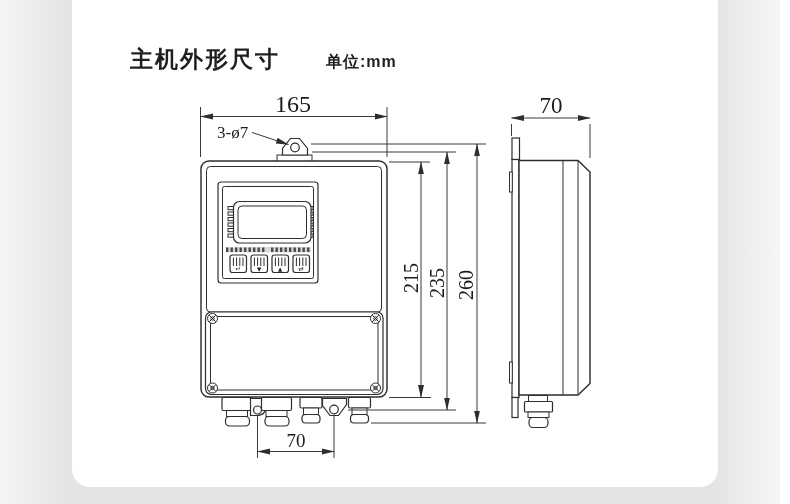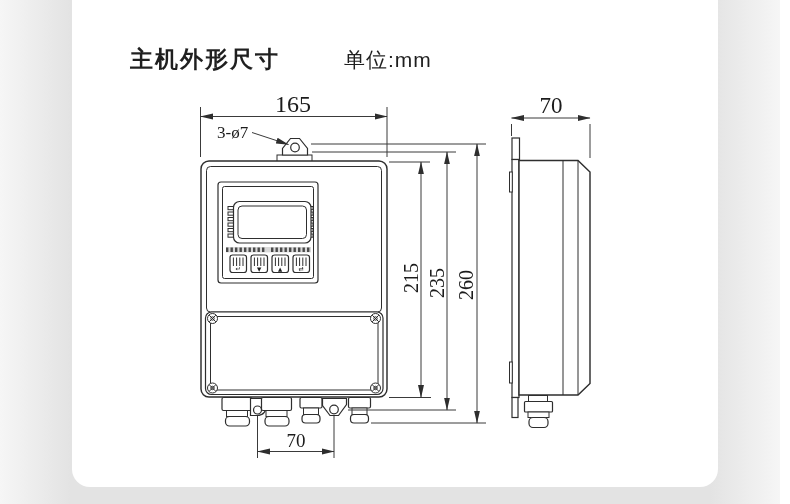--- a/index.html
+++ b/index.html
@@ -3,21 +3,21 @@
 <meta charset="utf-8">
 <style>
   html,body{margin:0;padding:0;}
   body{width:790px;height:504px;overflow:hidden;font-family:"Liberation Sans",sans-serif;}
   .page{position:relative;width:780px;height:504px;
         background:linear-gradient(to right,#f6f6f6 0%,#e3e3e3 9%,#e3e3e3 91%,#f6f6f6 100%);}
   .card{position:absolute;left:72px;top:0;width:646px;height:487px;
         background:#ffffff;border-radius:0 0 18px 18px;}
   .titlebar{position:absolute;left:130px;top:44px;display:flex;align-items:baseline;z-index:3;}
   .page-title{font-size:23px;font-weight:700;color:#1f1f1f;letter-spacing:2px;}
-  .unit-label{font-size:21px;font-weight:400;color:#1f1f1f;margin-left:64px;letter-spacing:1px;}
+  .unit-label{font-size:16px;font-weight:700;color:#1f1f1f;margin-left:46px;letter-spacing:1px;}
   svg.drawing{position:absolute;left:0;top:0;z-index:2;}
   .ln{stroke:#2e2e2e;fill:none;}
   .lnw{stroke:#2e2e2e;fill:#ffffff;}
   .thin{stroke-width:1;}
   .mid{stroke-width:1.2;}
   .thick{stroke-width:1.45;}
   .dim{stroke:#3a3a3a;stroke-width:1;fill:none;}
   text.dimtxt{font-family:"Liberation Serif",serif;fill:#1c1c1c;}
   text.keyglyph{font-family:"DejaVu Sans",sans-serif;fill:#1c1c1c;}
 </style>

